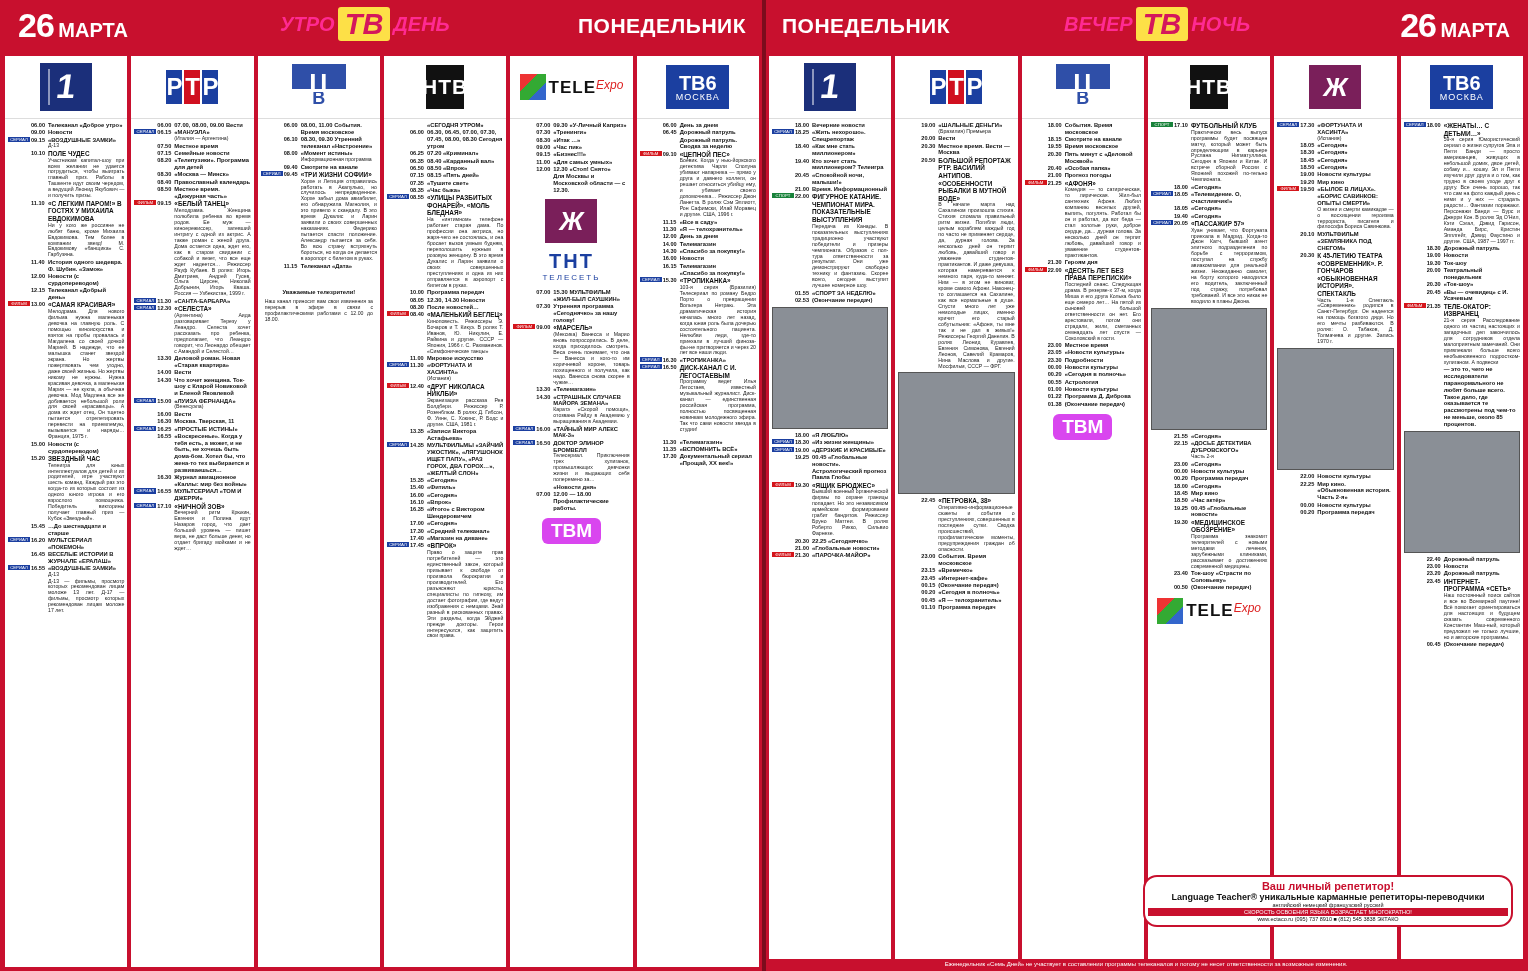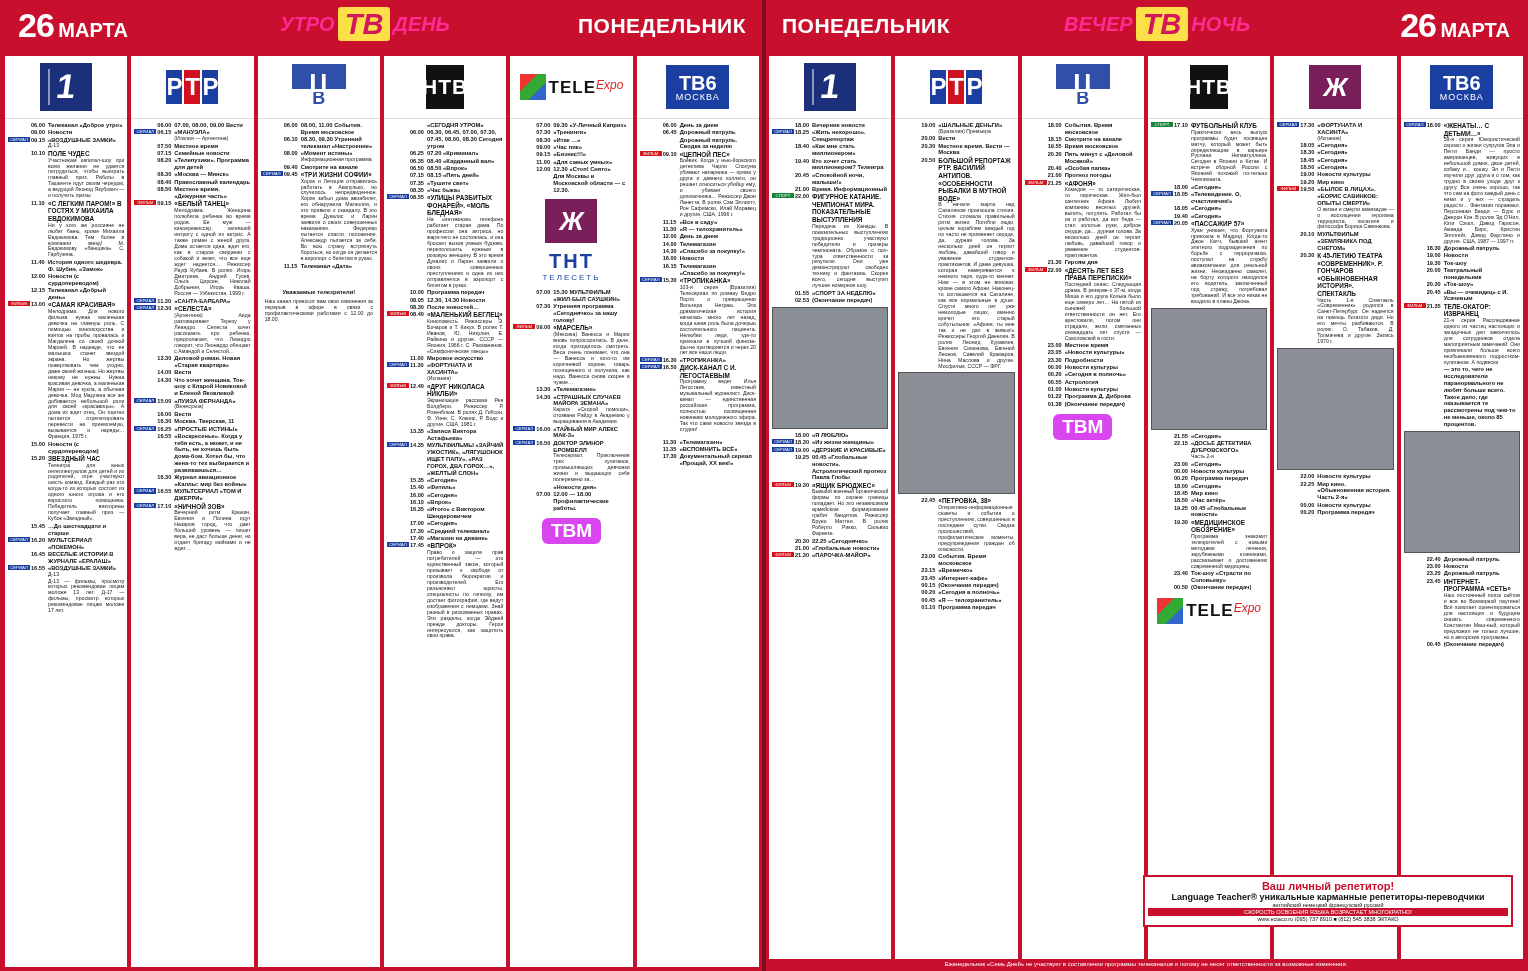--- a/index.html
+++ b/index.html
@@ -1365,21 +1365,21 @@
                 <div class="row">
                   <div class="tag"></div>
                   <div class="tm">00.45</div>
                   <div class="tx"><b>(Окончание передач)</b></div>
                 </div>
               </div>
         </div>
 
       </div>
 
-      <div class="adbox" style="position:absolute;left:376px;bottom:40px;width:360px;">
+      <div class="adbox" style="position:absolute;left:376px;bottom:40px;width:360px;border-radius:14px;">
         <div class="adtitle">Ваш личный репетитор!</div>
         <div class="adsub">
           <b>Language Teacher®</b>
           <span>уникальные карманные репетиторы-переводчики</span>
         </div>
         <div class="adline">английский немецкий французский русский</div>
         <div class="adred">СКОРОСТЬ ОСВОЕНИЯ ЯЗЫКА ВОЗРАСТАЕТ МНОГОКРАТНО!</div>
         <div class="adline">www.ectaco.ru     (095) 737 8910  ■  (812) 545 3838     ЭКТАКО</div>
       </div>
 

